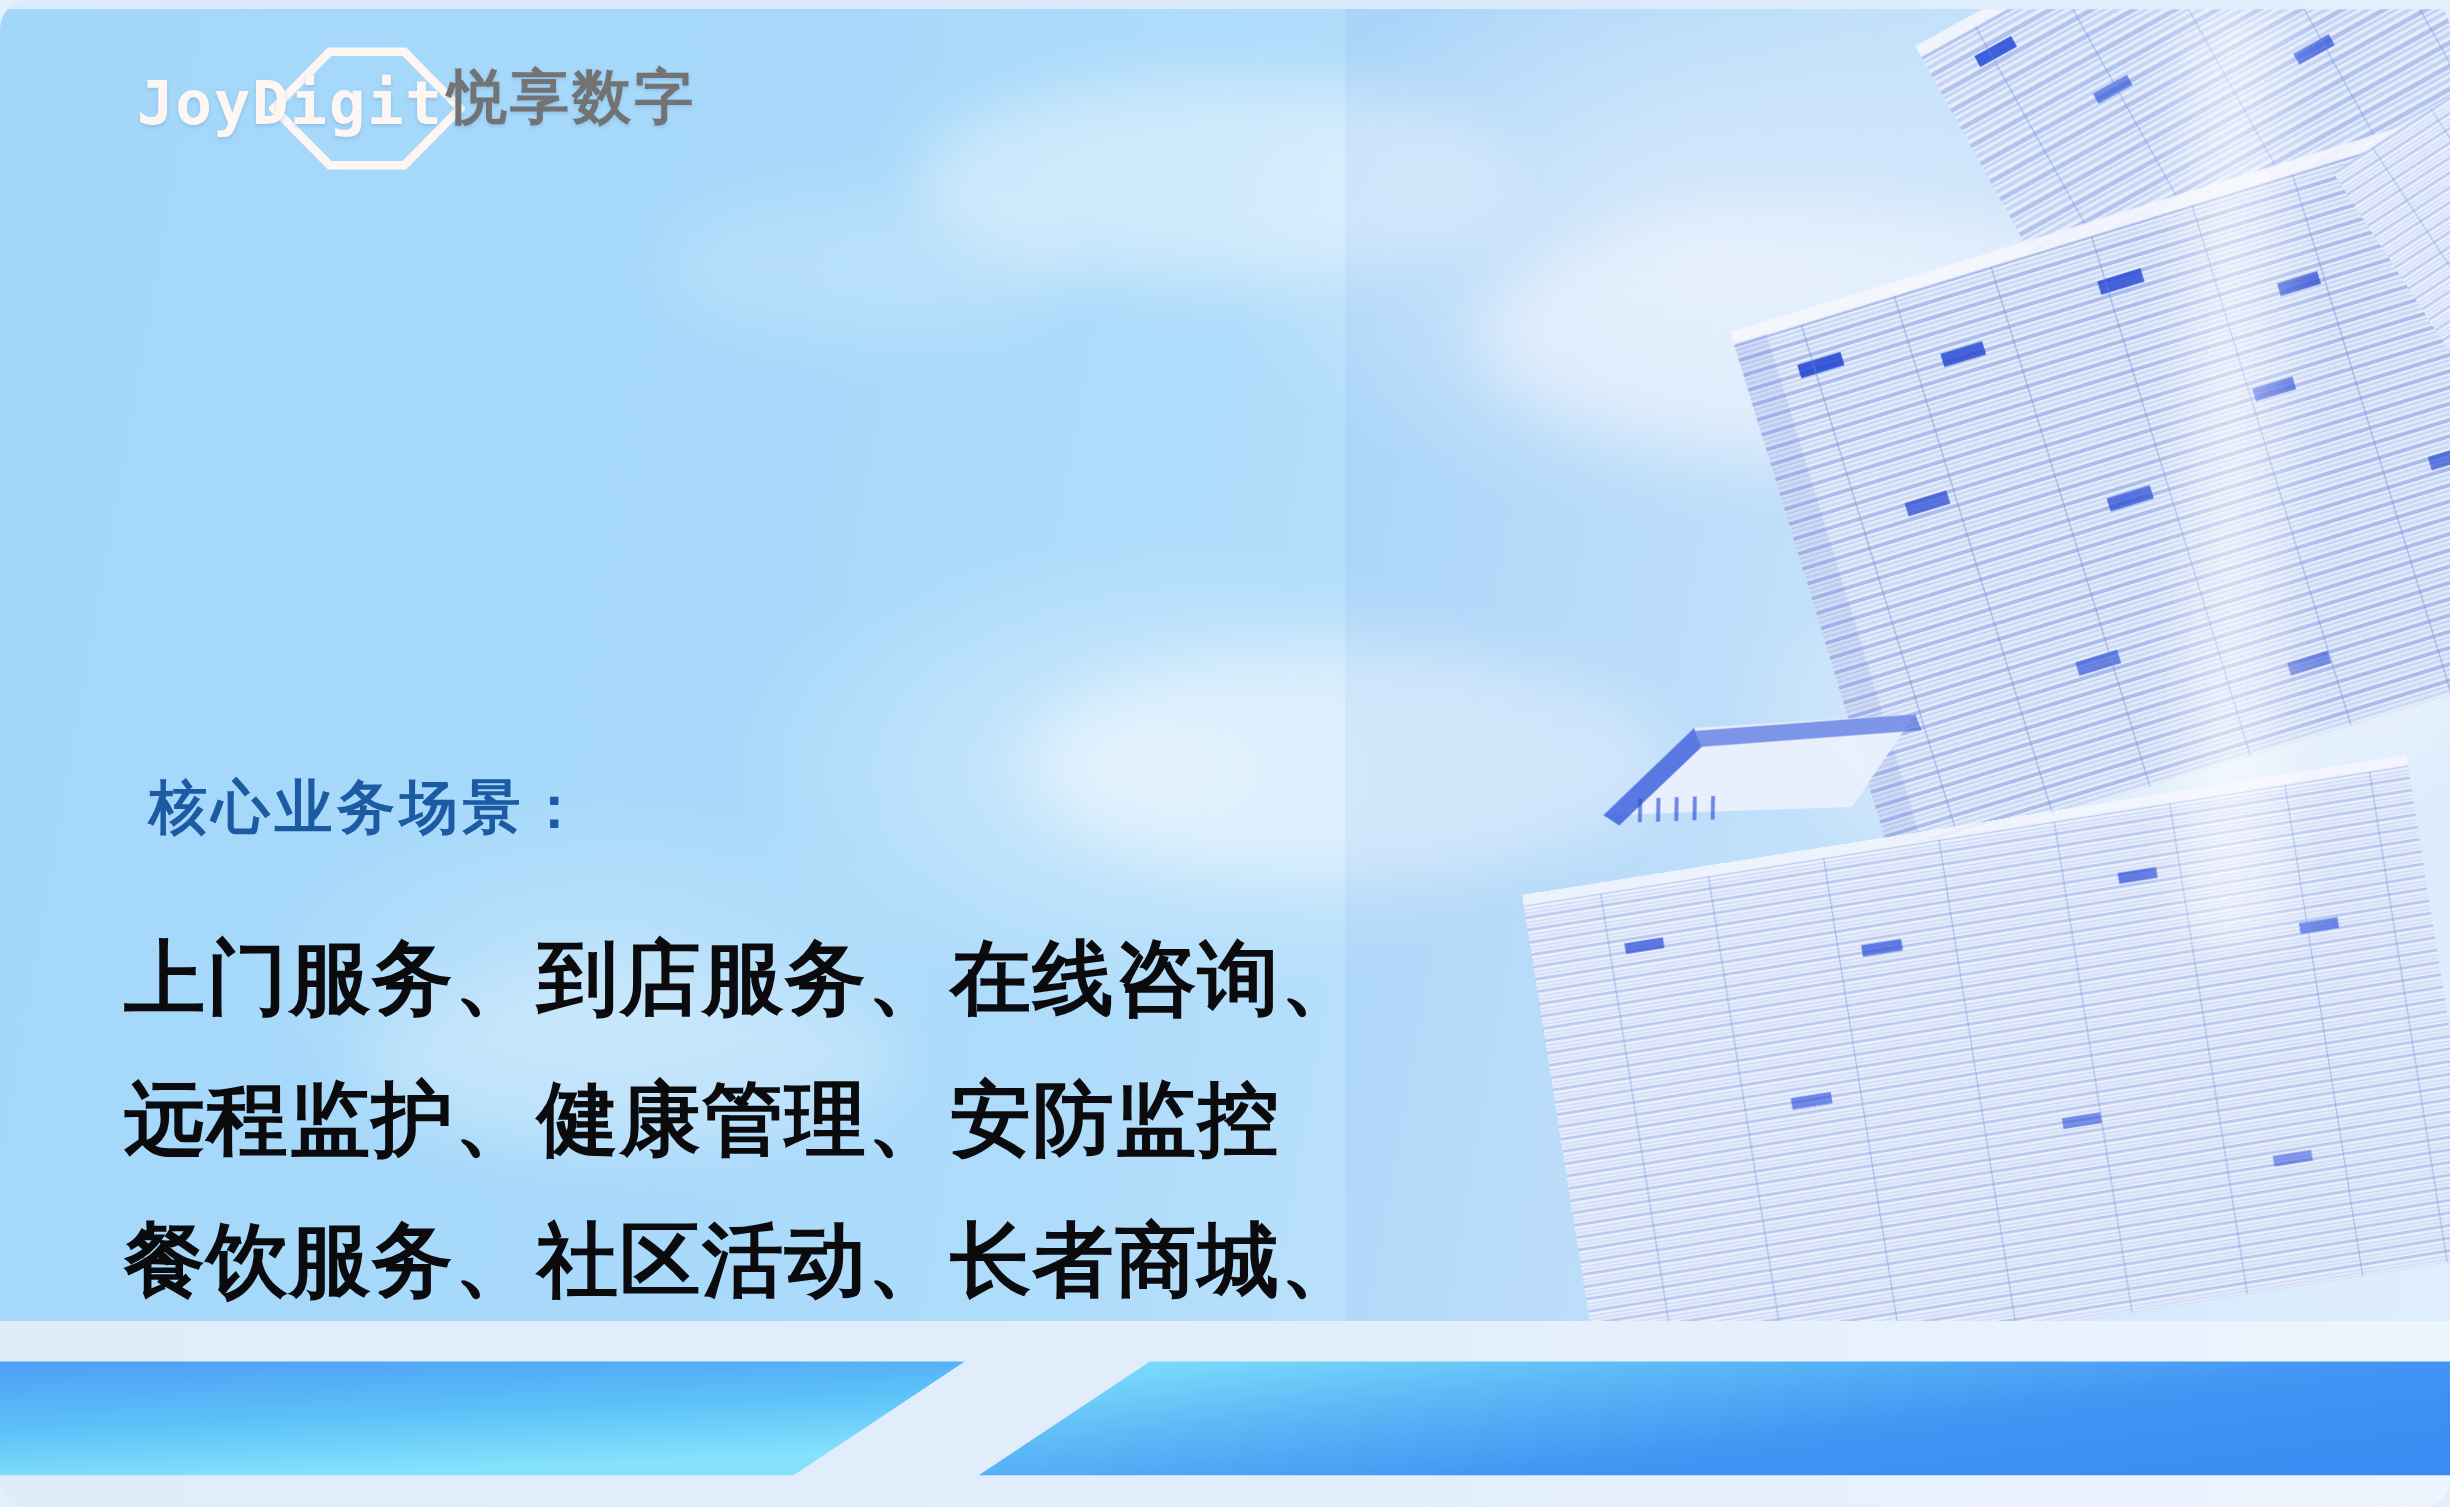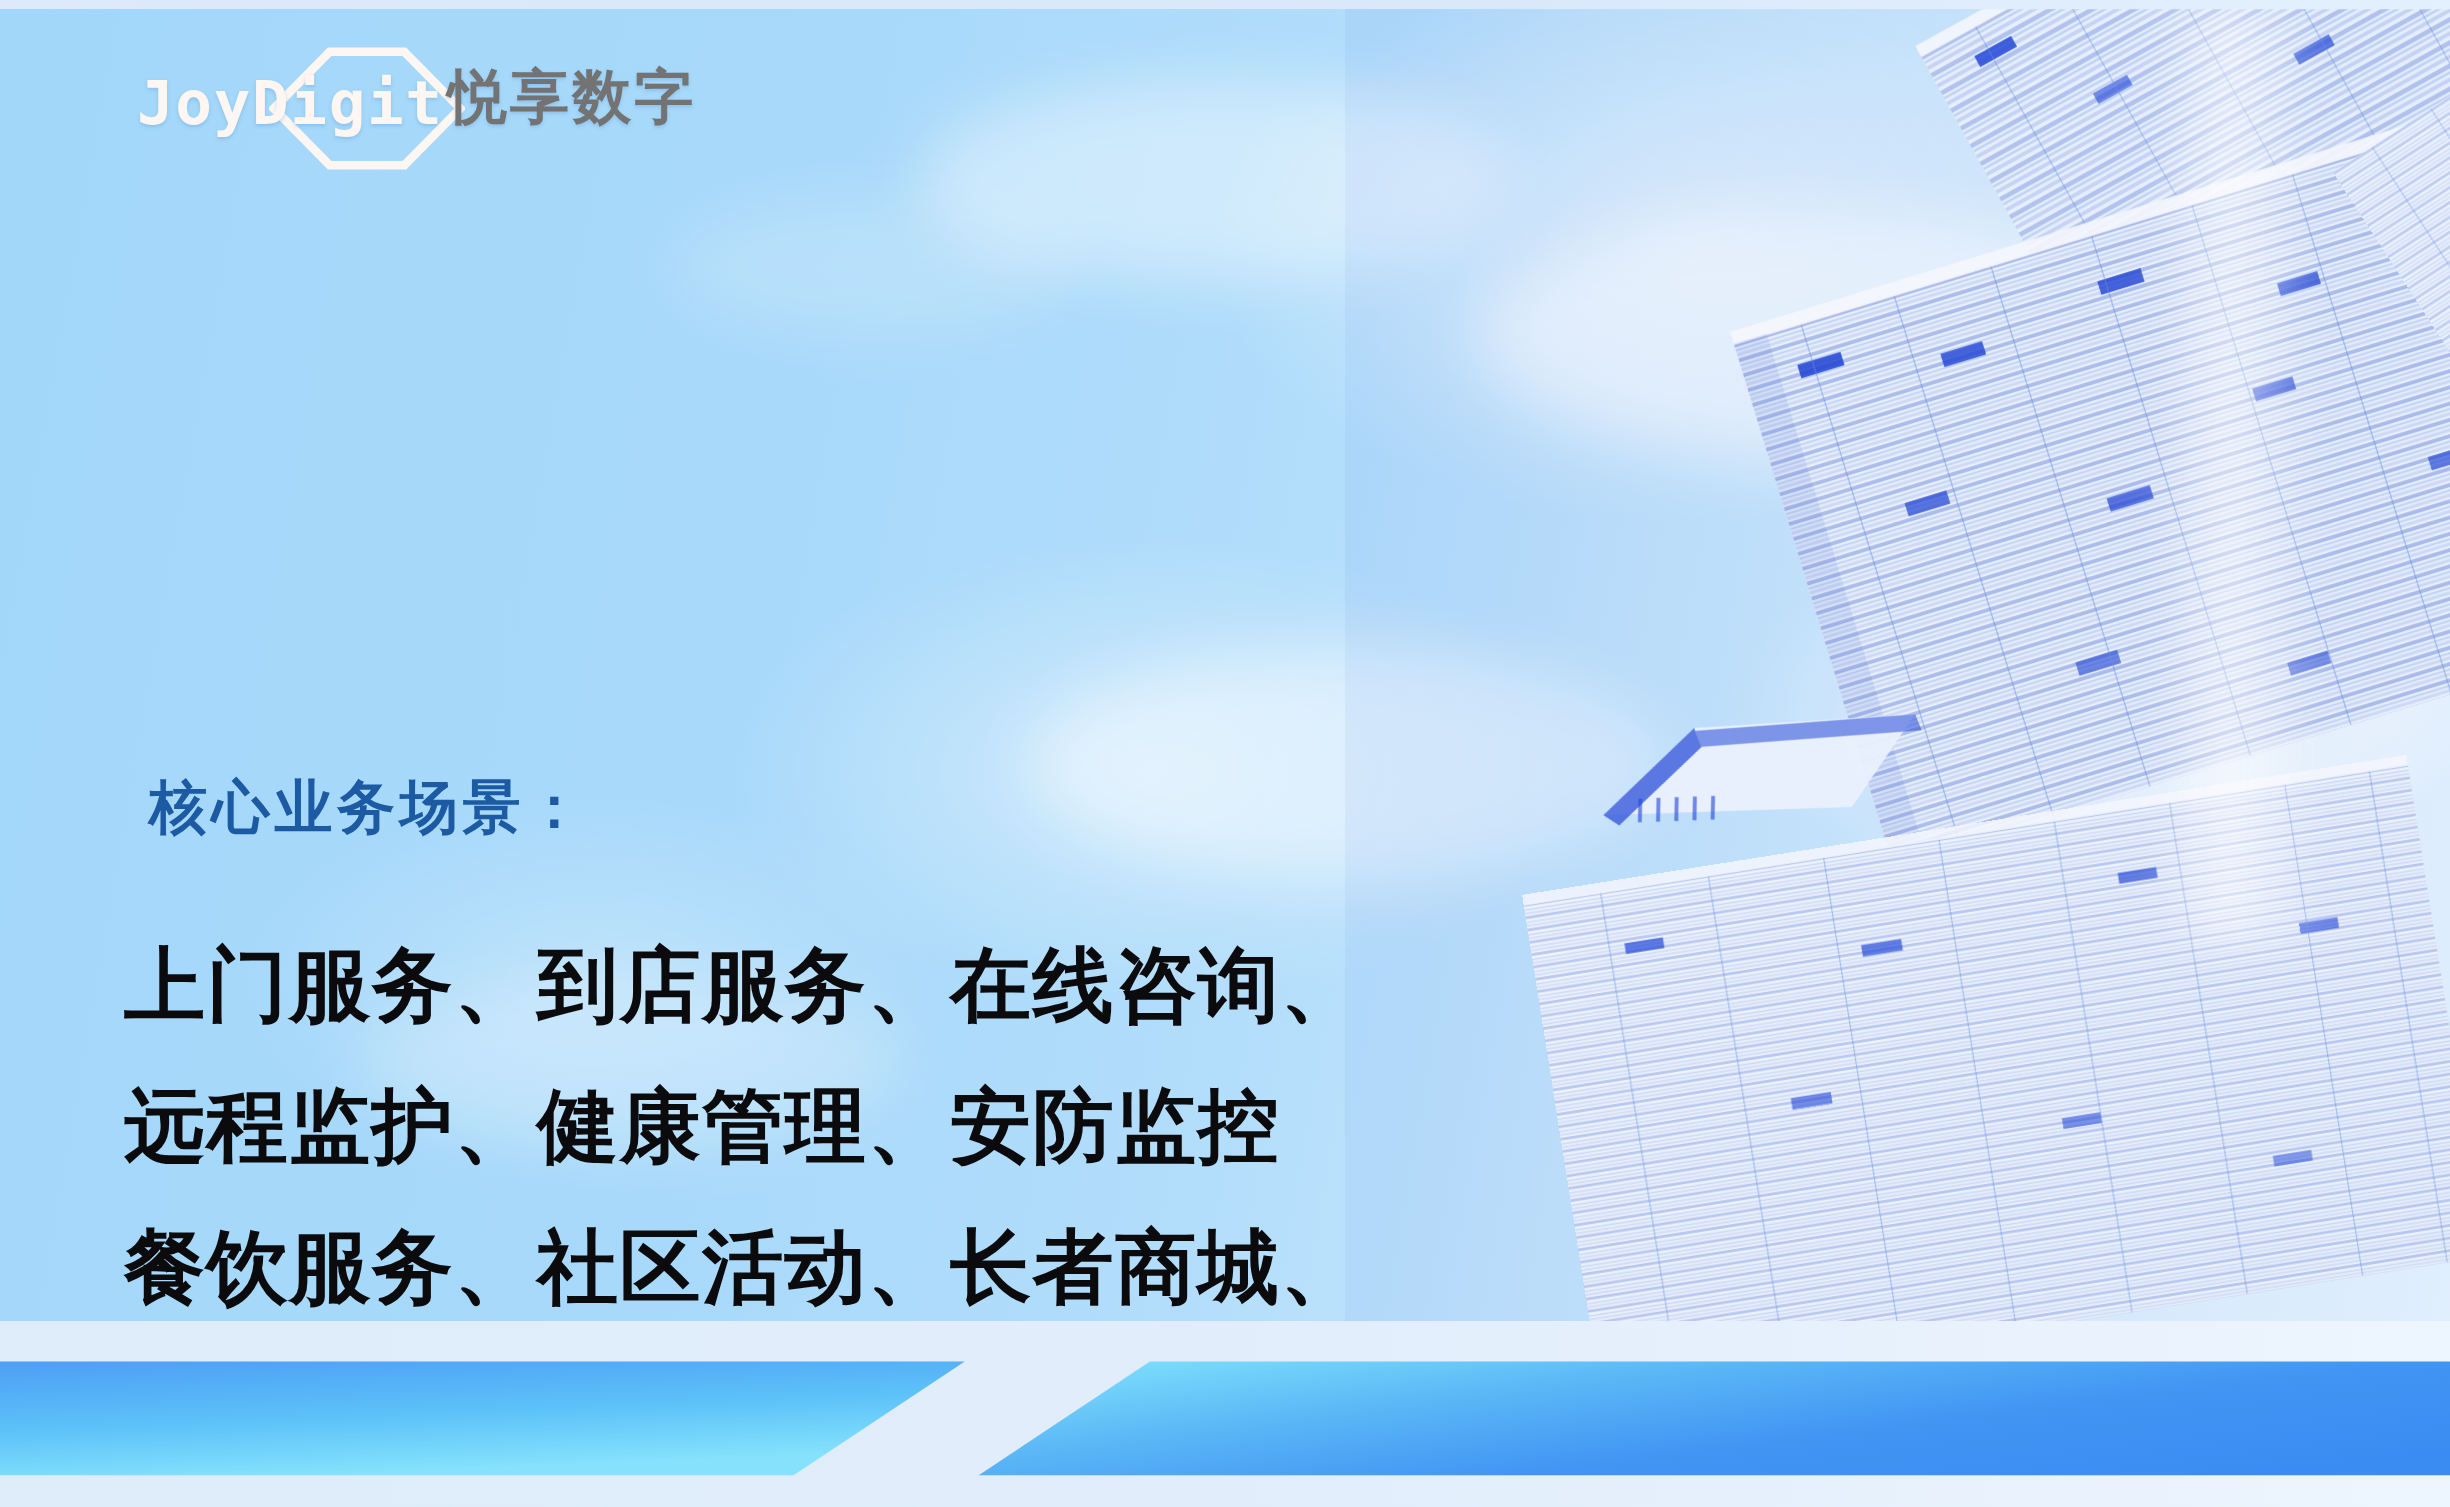--- a/index.html
+++ b/index.html
@@ -8,20 +8,21 @@
     font-family:"Liberation Sans","DejaVu Sans",sans-serif;
     background:#e3effb;
   }
 
   
   #slide {
     position:relative;
     width:2450px; height:1508px;
     overflow:hidden;
     background:#dfecfa;
+    border-radius:29px;
   }
 
   
   .top-strip {
     position:absolute; left:0; top:0; width:2450px; height:9.3px;
     background:linear-gradient(90deg,#dceafb 0%,#d9e8fa 55%,#e3f0fd 100%);
     z-index:60;
   }
 
   
@@ -112,21 +113,21 @@
     line-height:1;
     white-space:nowrap;
   }
 
   
   .scenarios {
     position:absolute; left:124px; top:915px;
     z-index:40;
   }
   .sline {
-    font-family:Liberation Sans, sans-serif;
+    font-family:Liberation Mono, monospace;
     font-size:81px; font-weight:bold;
     letter-spacing:1.6px;
     color:#0b0b0d;
     line-height:1.74;
     white-space:nowrap;
   }
 
   
   .bottom-area {
     position:absolute; left:0; bottom:0; width:2450px; height:187px;

